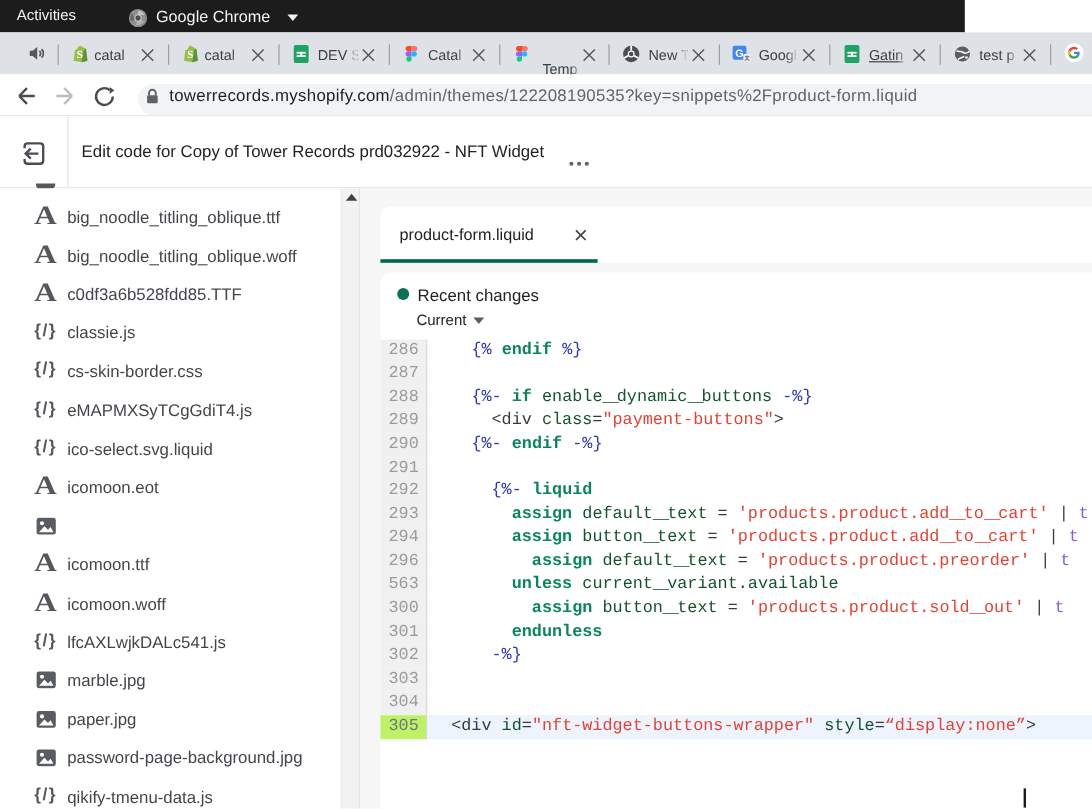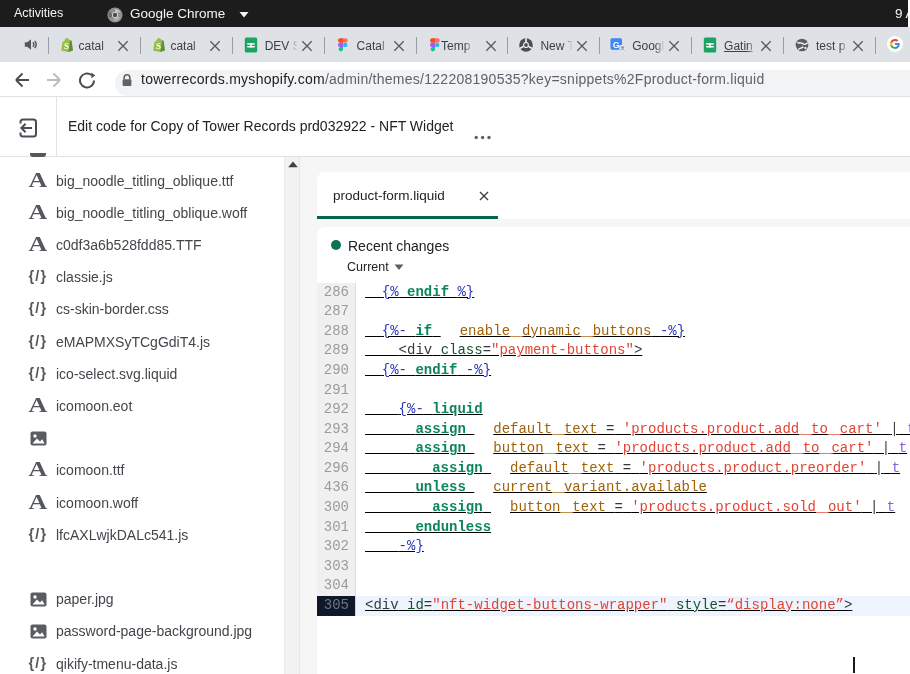--- a/index.html
+++ b/index.html
@@ -2,21 +2,21 @@
 <html><head>
 <meta charset="utf-8">
 <style>
   * { margin:0; padding:0; box-sizing:border-box; }
   html,body { width:910px; height:674px; overflow:hidden; }
   body { font-family:"Liberation Sans", sans-serif; }
   #root { position:relative; width:910px; height:674px; background:#fff; overflow:hidden; }
   .abs { position:absolute; }
 
   
-  #gnomebar { left:0; top:0; width:908px; height:27px; background:#1c1c1c; color:#f4f4f4; font-size:13.5px; overflow:hidden; white-space:nowrap; }
+  #gnomebar { left:0; top:0; width:804px; height:27px; background:#1c1c1c; color:#f4f4f4; font-size:13.5px; overflow:hidden; white-space:nowrap; }
   
   #tabstrip { left:0; top:27px; width:910px; height:35px; background:#dee1e6; }
   .tabsep { position:absolute; top:10px; width:1px; height:17px; background:#9b9ea3; }
   .tabtxt { position:absolute; top:11.5px; font-size:12px; color:#3d4043; white-space:nowrap; overflow:hidden; width:33px; }
   .tabtxt .fade { position:absolute; right:0; top:0; width:10px; height:16px; background:linear-gradient(90deg, rgba(222,225,230,0), #dee1e6); }
   .tclose { position:absolute; top:12.5px; width:12px; height:12px; }
   .fav { position:absolute; top:10px; width:16px; height:16px; }
 
   
   #toolbar { left:0; top:62px; width:910px; height:35px; background:#fff; border-bottom:1px solid #dfe1e5; }
@@ -42,26 +42,26 @@
   
   #main { left:300px; top:157px; width:610px; height:517px; background:#f6f6f7; }
   #tabcard { left:317px; top:172px; width:593px; height:46.5px; background:#fff; border-radius:8px 0 0 0; }
   #tabunderline { left:317px; top:215.5px; width:181px; height:3px; background:#00664e; }
   #edcard { left:317px; top:227px; width:593px; height:447px; background:#fff; border-radius:8px 0 0 0; }
 
   
   #editor { left:317px; top:282.7px; width:593px; font-family:"Liberation Mono", monospace; font-size:14px; }
   .crow { display:flex; height:19.58px; line-height:19.58px; white-space:pre; }
   .lnum { width:39px; background:#f0f0f0; border-right:1px solid #dcdcdc; color:#989c9f; text-align:right; padding-right:6px; flex:none; }
-  .code { padding-left:9px; flex:1;text-decoration:underline; }
-  .hl .lnum { background:#0f172a; border-right-color:#c6d8ef; color:#6e7680; }
+  .code { padding-left:20px; flex:1; }
+  .hl .lnum { background:#bef264; border-right-color:#c6d8ef; color:#6e7680; }
   .hl .code { background:#edf4fd; }
   .d { color:#2a35b8; }
   .k { color:#0b8658; font-weight:bold; }
-  .v { color:#a16207;margin-left:19px; }
+  .v { color:#14532d; }
   .o { color:#333940; }
   .s { color:#e14434; }
   .p { color:#3a4148; }
   .f { color:#8a5ed6; }
   .t { color:#333a42; }
   .a { color:#14532d; }
   .u { display:inline-block; width:11.9px; transform:scaleX(1.62); transform-origin:0 60%; }
   #caret { position:absolute; width:2px; height:16px; background:#1a1a1a; }
 </style>
 </head>
@@ -146,21 +146,21 @@
         <path d="M1.3 1.3 L10.7 10.7 M10.7 1.3 L1.3 10.7" stroke="#54575b" stroke-width="1.25"></path>
       </svg>
 
     <svg class="fav" style="left:426.5px;" width="16" height="16" viewBox="0 0 16 16">
       <path d="M5.2 1.3 h2.8 v4.4 h-2.8 a2.2 2.2 0 1 1 0-4.4 z" fill="#f24e1e"></path>
       <path d="M8 1.3 h2.6 a2.2 2.2 0 1 1 0 4.4 h-2.6 z" fill="#ff7262"></path>
       <path d="M5.2 5.7 h2.8 v4.4 h-2.8 a2.2 2.2 0 1 1 0-4.4 z" fill="#a259ff"></path>
       <circle cx="10.2" cy="7.9" r="2.2" fill="#1abcfe"></circle>
       <path d="M5.2 10.1 h2.8 v2.2 a2.2 2.2 0 1 1 -2.8 -2.2 z" fill="#0acf83"></path>
     </svg>
-    <div class="tabtxt" style="left:441px;">Temp<span class="fade"></span></div>
+    <div class="tabtxt" style="left:452px;margin-top:12px;">Temp<span class="fade"></span></div>
     <svg class="tclose" style="left:484.5px;" width="12" height="12" viewBox="0 0 12 12">
         <path d="M1.3 1.3 L10.7 10.7 M10.7 1.3 L1.3 10.7" stroke="#54575b" stroke-width="1.25"></path>
       </svg>
 
     <svg class="fav" style="left:518.4px;" width="16" height="16" viewBox="0 0 16 16">
       <circle cx="8" cy="8" r="6.8" fill="#4a4d51"></circle>
       <circle cx="8" cy="8" r="2.9" fill="#fff"></circle>
       <path d="M8 1.2 L8 5.1 M2.1 11.4 L5.5 9.4 M13.9 11.4 L10.5 9.4" stroke="#fff" stroke-width="1.5"></path>
       <circle cx="8" cy="8" r="1.9" fill="#4a4d51"></circle>
     </svg>
@@ -300,20 +300,29 @@
         <span class="icon icon-a">A</span>
         <span class="fname">icomoon.ttf</span>
       </div>
     <div class="srow" style="top:329.5px;">
         <span class="icon icon-a">A</span>
         <span class="fname">icomoon.woff</span>
       </div>
     <div class="srow" style="top:361.7px;">
         <span class="icon icon-js">{/}</span>
         <span class="fname">lfcAXLwjkDALc541.js</span>
+      </div>
+    <div class="srow" style="top:393.9px;">
+        <span class="icon">
+      <svg width="17" height="15" viewBox="0 0 17 15" style="margin-top:8.5px;">
+        <rect x="0.5" y="0.5" width="16" height="14" rx="2" fill="#595d62"></rect>
+        <circle cx="5" cy="5" r="1.7" fill="#fff"></circle>
+        <path d="M2.5 12.5 L7 7.5 L10 10.5 L12.2 8.2 L14.5 12.5 Z" fill="#fff"></path>
+      </svg></span>
+        <span class="fname">marble.jpg</span>
       </div>
     <div class="srow" style="top:426.1px;">
         <span class="icon">
       <svg width="17" height="15" viewBox="0 0 17 15" style="margin-top:8.5px;">
         <rect x="0.5" y="0.5" width="16" height="14" rx="2" fill="#595d62"></rect>
         <circle cx="5" cy="5" r="1.7" fill="#fff"></circle>
         <path d="M2.5 12.5 L7 7.5 L10 10.5 L12.2 8.2 L14.5 12.5 Z" fill="#fff"></path>
       </svg></span>
         <span class="fname">paper.jpg</span>
       </div>
@@ -357,21 +366,21 @@
     <div class="crow"><div class="lnum">286</div><div class="code">  <span class="d">{%</span> <span class="k">endif</span> <span class="d">%}</span></div></div>
     <div class="crow"><div class="lnum">287</div><div class="code"></div></div>
     <div class="crow"><div class="lnum">288</div><div class="code">  <span class="d">{%-</span> <span class="k">if</span> <span class="v">enable<span class="u">_</span>dynamic<span class="u">_</span>buttons</span> <span class="d">-%}</span></div></div>
     <div class="crow"><div class="lnum">289</div><div class="code">    <span class="t">&lt;div</span> <span class="a">class</span><span class="o">=</span><span class="s">"payment-buttons"</span><span class="t">&gt;</span></div></div>
     <div class="crow"><div class="lnum">290</div><div class="code">  <span class="d">{%-</span> <span class="k">endif</span> <span class="d">-%}</span></div></div>
     <div class="crow"><div class="lnum">291</div><div class="code"></div></div>
     <div class="crow"><div class="lnum">292</div><div class="code">    <span class="d">{%-</span> <span class="k">liquid</span></div></div>
     <div class="crow"><div class="lnum">293</div><div class="code">      <span class="k">assign</span> <span class="v">default<span class="u">_</span>text</span> <span class="o">=</span> <span class="s">'products.product.add<span class="u">_</span>to<span class="u">_</span>cart'</span> <span class="p">|</span> <span class="f">t</span></div></div>
     <div class="crow"><div class="lnum">294</div><div class="code">      <span class="k">assign</span> <span class="v">button<span class="u">_</span>text</span> <span class="o">=</span> <span class="s">'products.product.add<span class="u">_</span>to<span class="u">_</span>cart'</span> <span class="p">|</span> <span class="f">t</span></div></div>
     <div class="crow"><div class="lnum">296</div><div class="code">        <span class="k">assign</span> <span class="v">default<span class="u">_</span>text</span> <span class="o">=</span> <span class="s">'products.product.preorder'</span> <span class="p">|</span> <span class="f">t</span></div></div>
-    <div class="crow"><div class="lnum">436</div><div class="code">      <span class="k">unless</span> <span class="v">current<span class="u">_</span>variant.available</span></div></div>
+    <div class="crow"><div class="lnum">563</div><div class="code">      <span class="k">unless</span> <span class="v">current<span class="u">_</span>variant.available</span></div></div>
     <div class="crow"><div class="lnum">300</div><div class="code">        <span class="k">assign</span> <span class="v">button<span class="u">_</span>text</span> <span class="o">=</span> <span class="s">'products.product.sold<span class="u">_</span>out'</span> <span class="p">|</span> <span class="f">t</span></div></div>
     <div class="crow"><div class="lnum">301</div><div class="code">      <span class="k">endunless</span></div></div>
     <div class="crow"><div class="lnum">302</div><div class="code">    <span class="d">-%}</span></div></div>
     <div class="crow"><div class="lnum">303</div><div class="code"></div></div>
     <div class="crow"><div class="lnum">304</div><div class="code"></div></div>
     <div class="crow hl"><div class="lnum">305</div><div class="code"><span class="t">&lt;div</span> <span class="a">id</span><span class="o">=</span><span class="s">"nft-widget-buttons-wrapper"</span> <span class="a">style</span><span class="o">=</span><span class="s">“display:none”</span><span class="t">&gt;</span></div></div>
   </div>
   <div id="caret" class="abs" style="left:853px; top:657px;"></div>
 
 </div>

